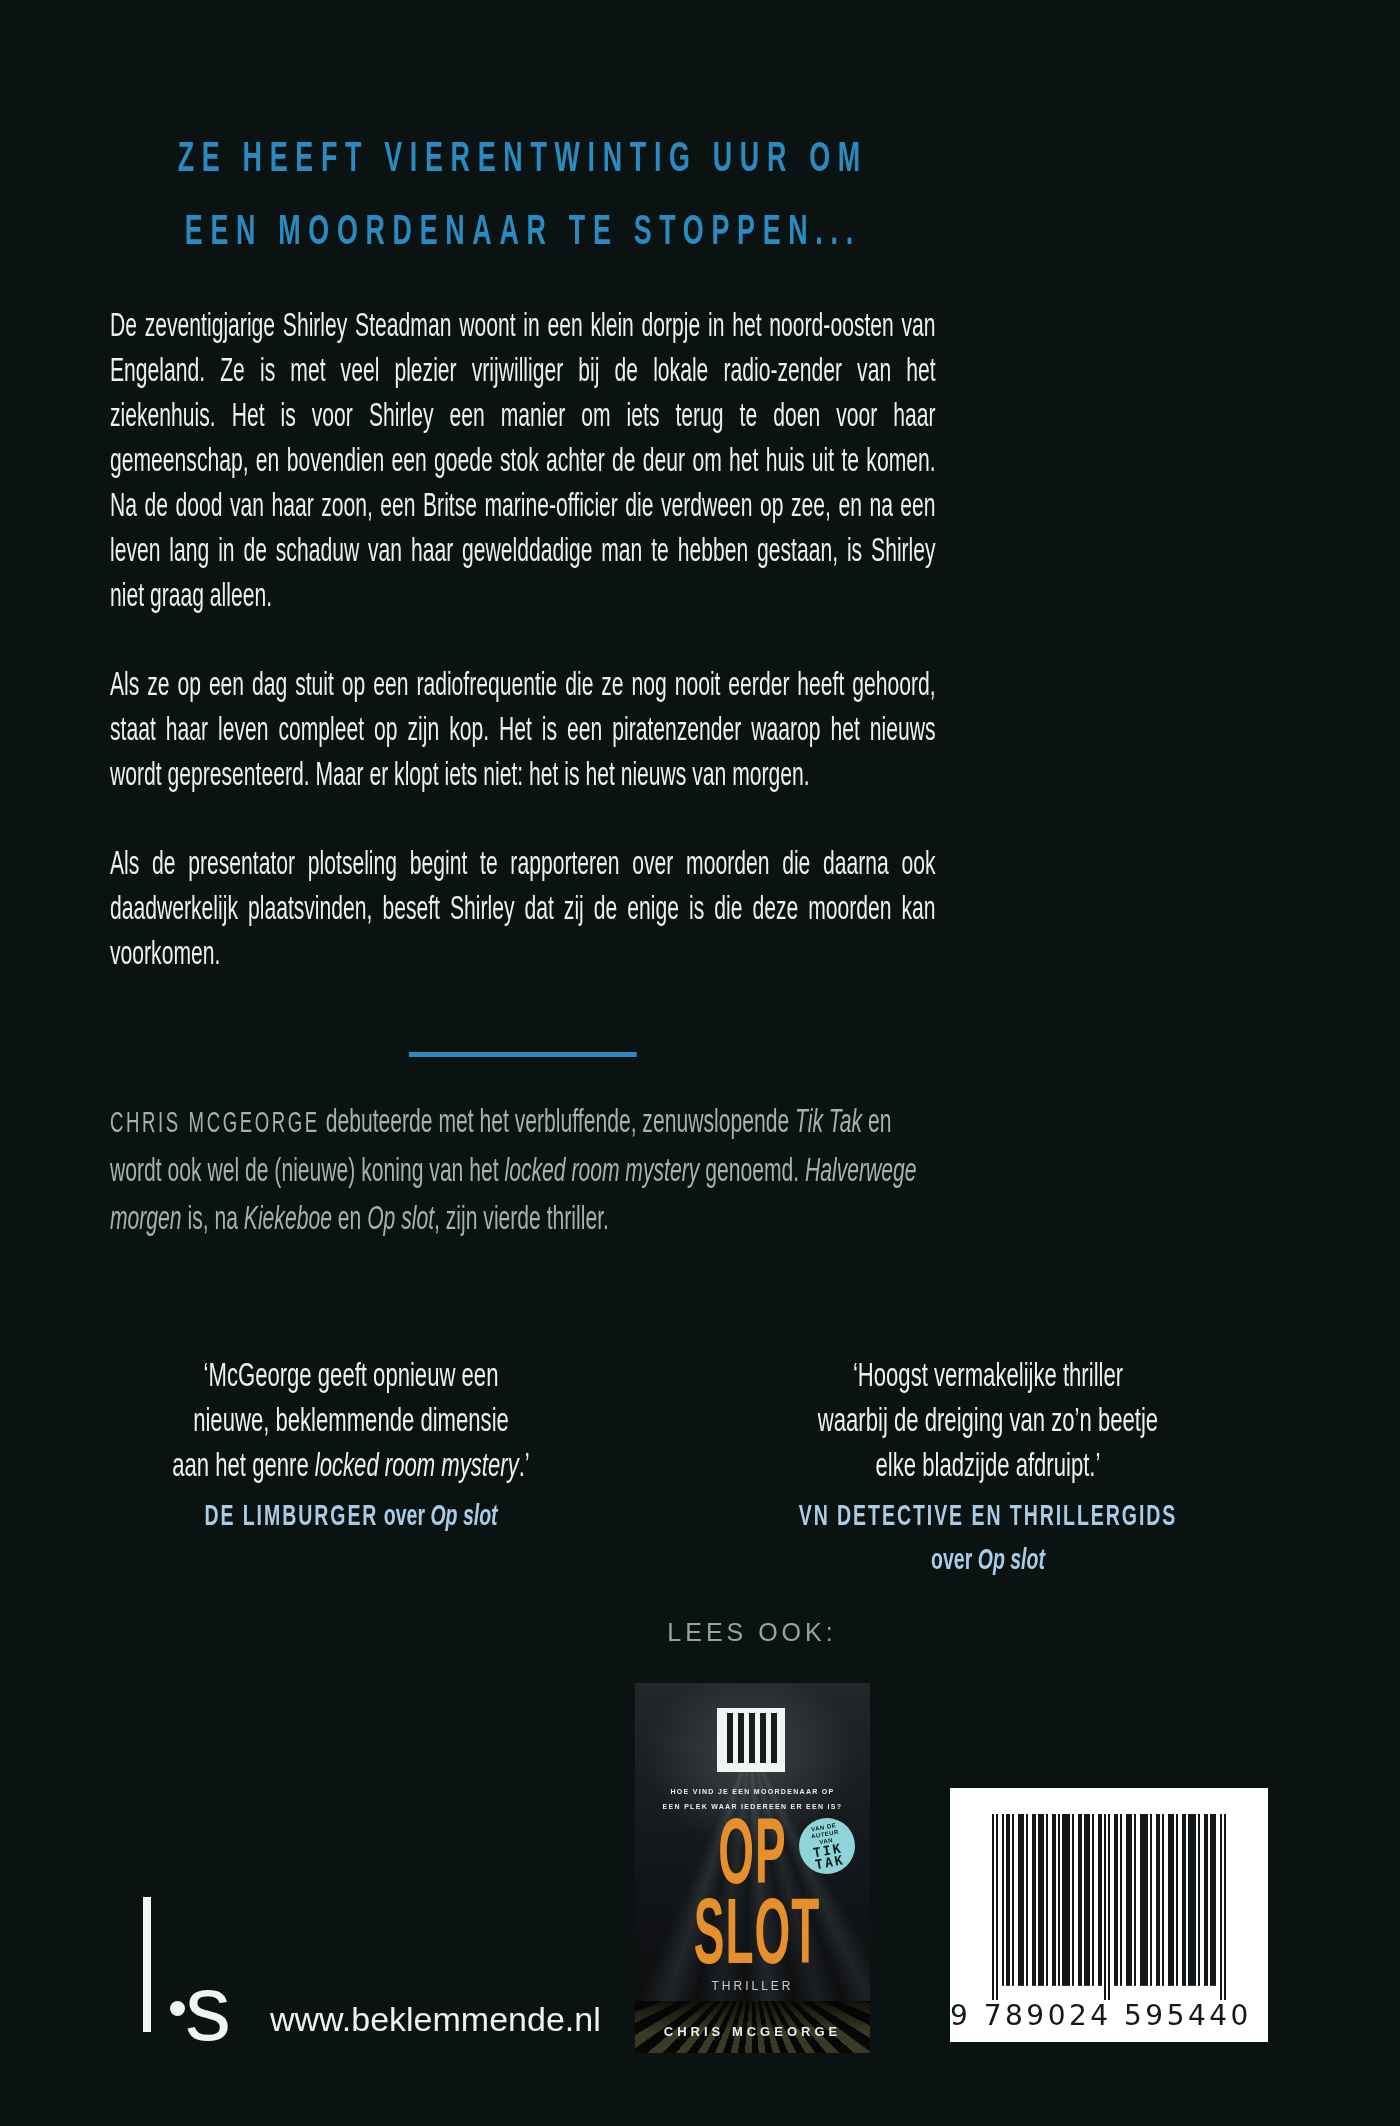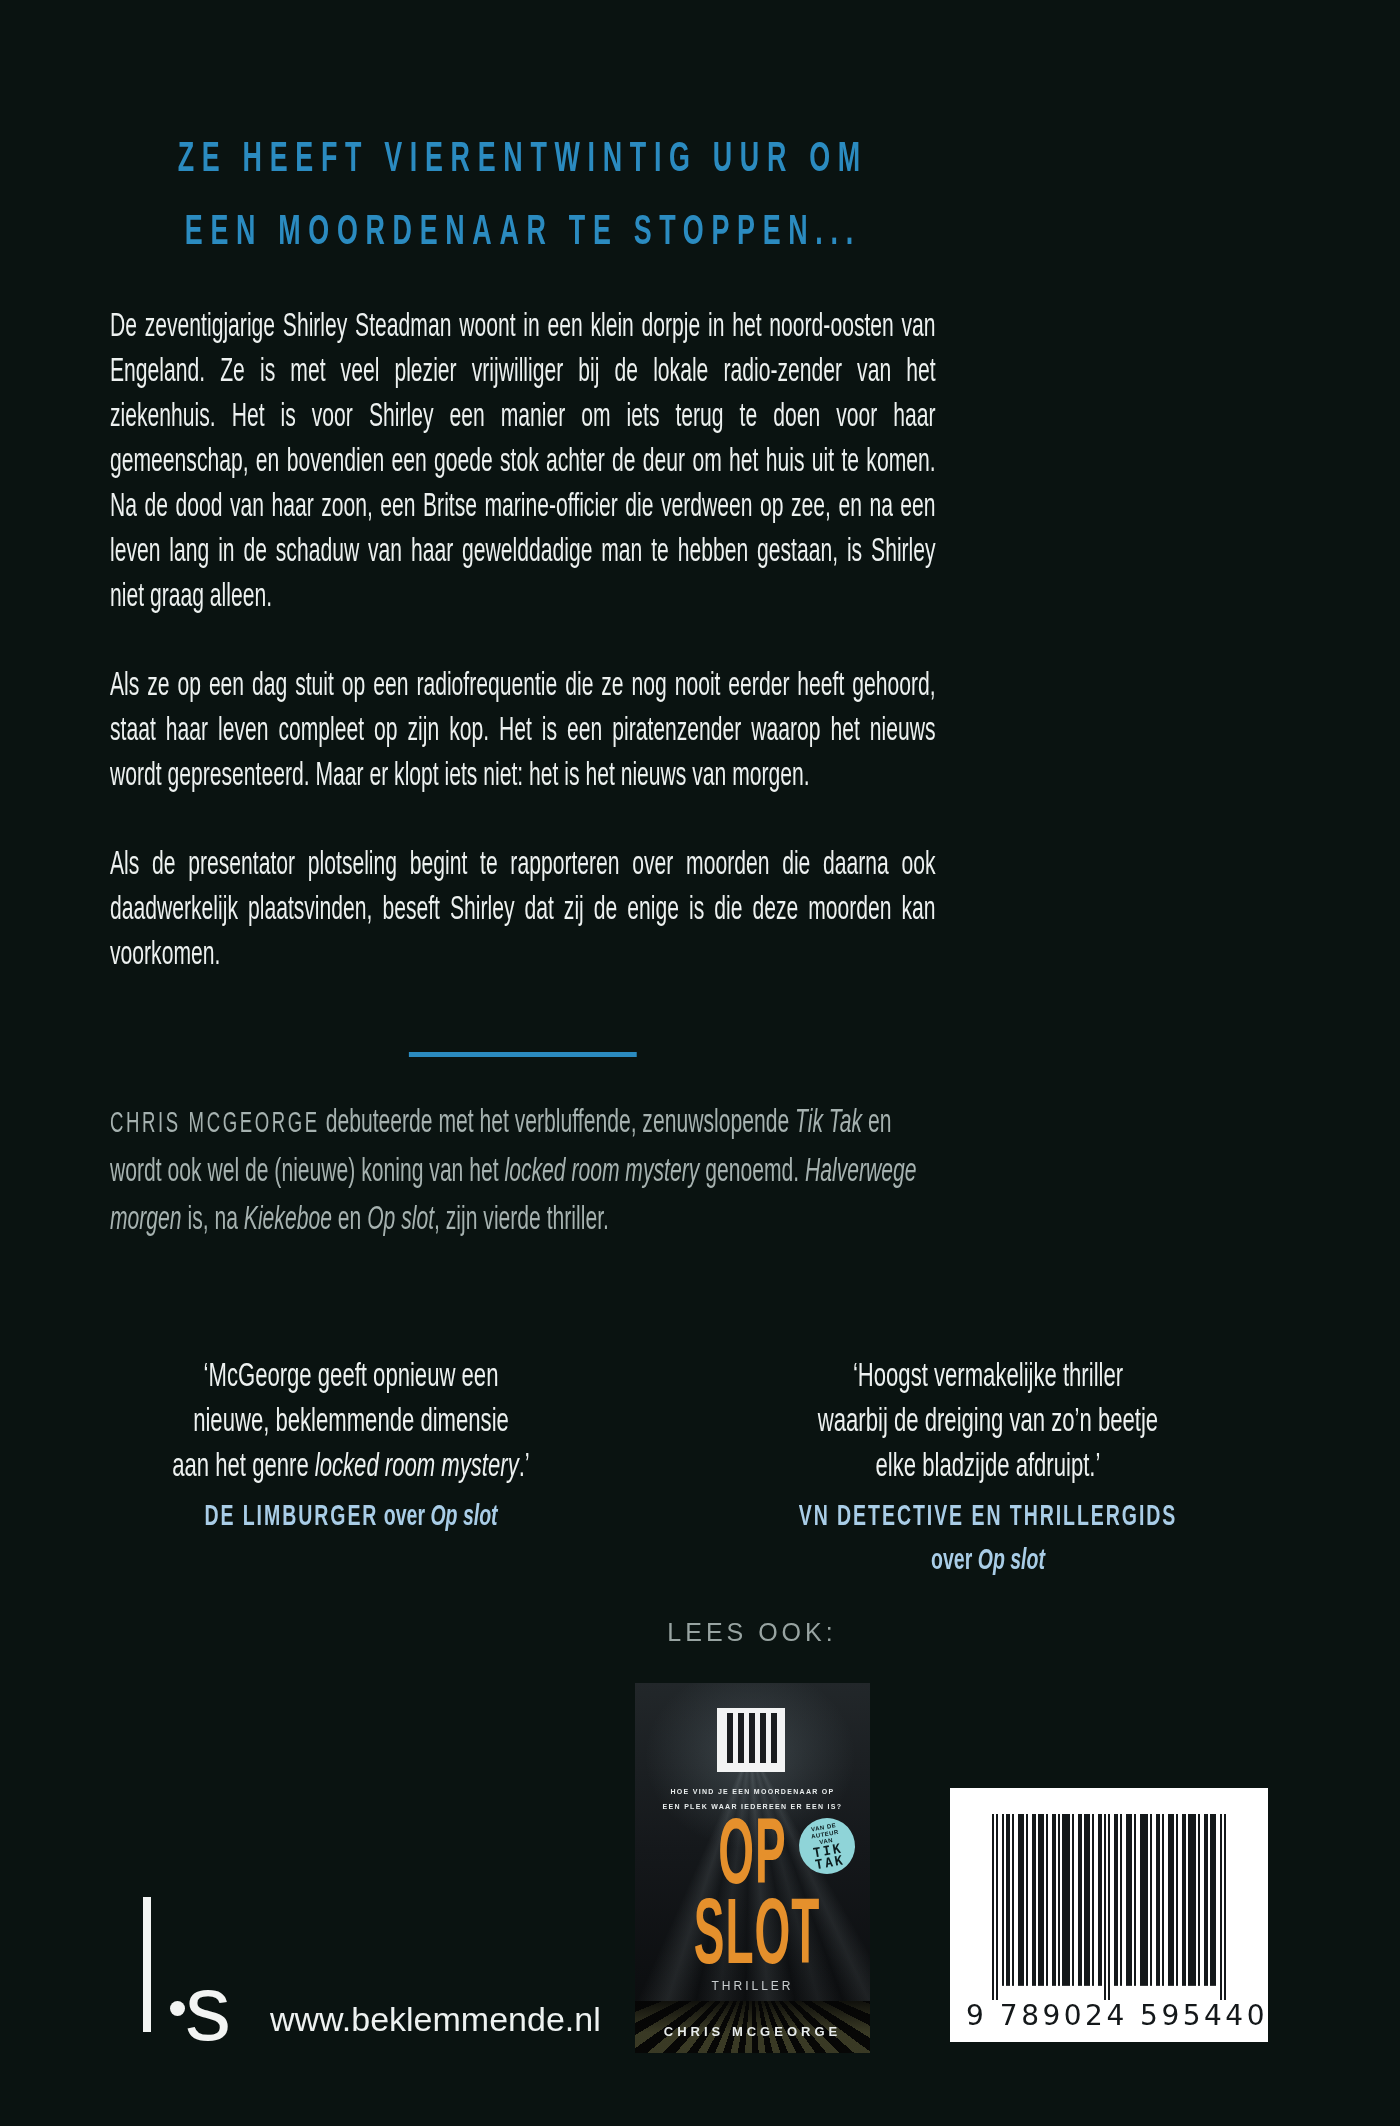--- a/index.html
+++ b/index.html
@@ -113,21 +113,21 @@
   .cover-author{
     position:absolute;left:0;right:0;bottom:14px;text-align:center;
     color:#e8ecec;font-size:13px;letter-spacing:4px;font-weight:bold;z-index:3;
   }
   
   .barcode-box{
     position:absolute;left:950px;top:1788px;width:318px;height:254px;background:#ffffff;
   }
   .barcode-bars{position:absolute;left:42px;top:26px;width:234px;height:186px;}
   .barcode-number{
-    position:absolute;left:0;right:0;bottom:10px;text-align:right;
+    position:absolute;left:0;right:0;bottom:10px;text-align:left;
     color:#14181a;font-size:28px;letter-spacing:3.5px;
     font-family:"DejaVu Sans", sans-serif;
   }
   
   .logo{position:absolute;left:143px;top:1897px;width:110px;height:135px;}
   .logo-bar{position:absolute;left:0;top:0;width:8px;height:135px;background:#f2f4f3;}
   .logo-dot{position:absolute;left:27px;top:104px;width:15px;height:15px;border-radius:50%;background:#f2f4f3;}
   .logo-s{
     position:absolute;left:42px;bottom:-22px;
     color:#f2f4f3;font-size:92px;line-height:1;font-weight:normal;

